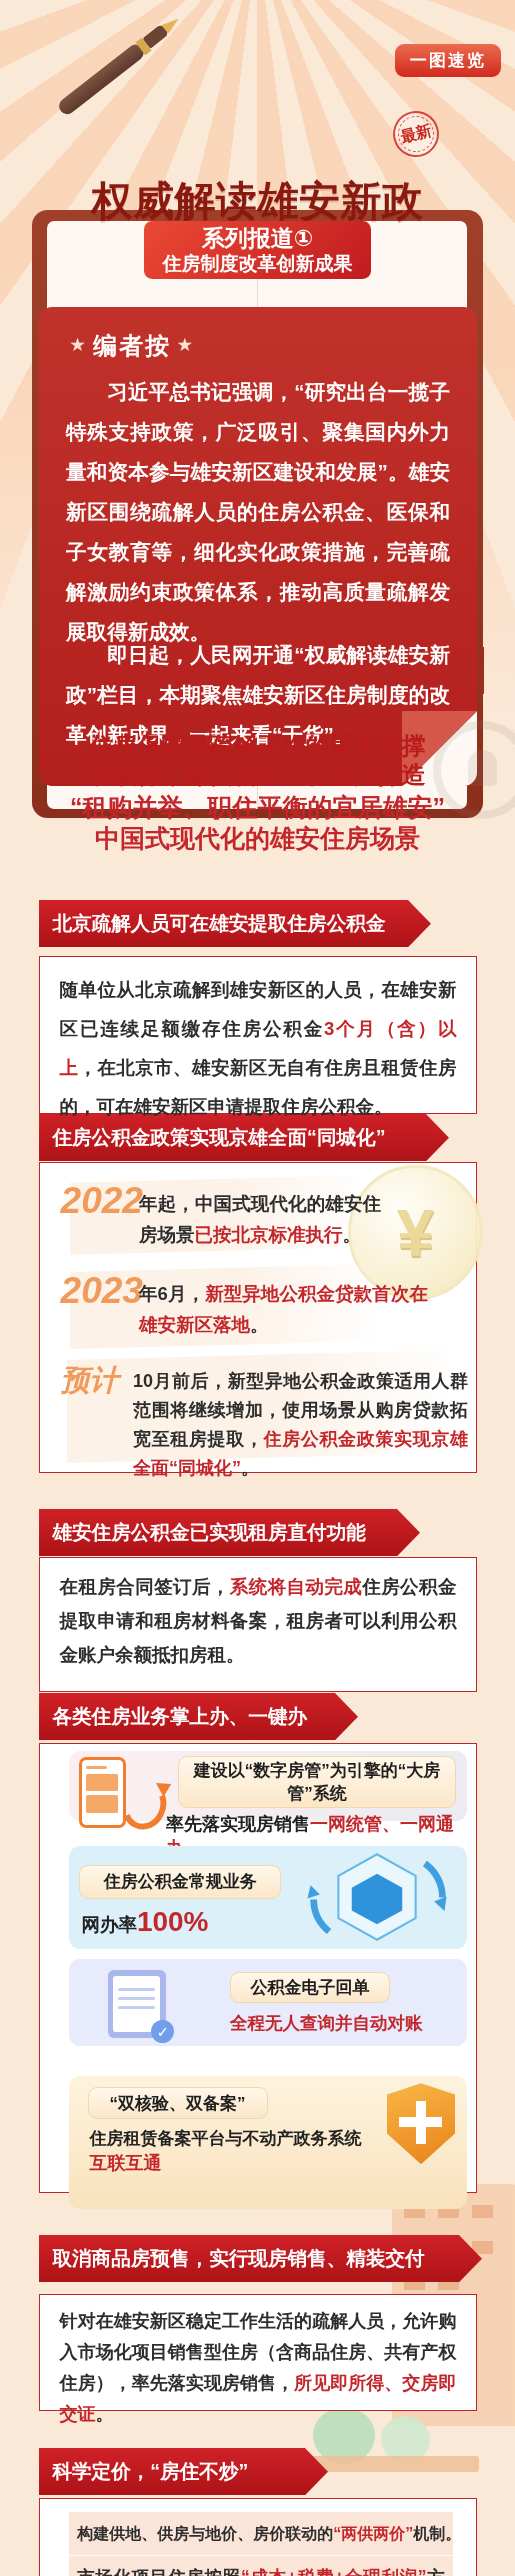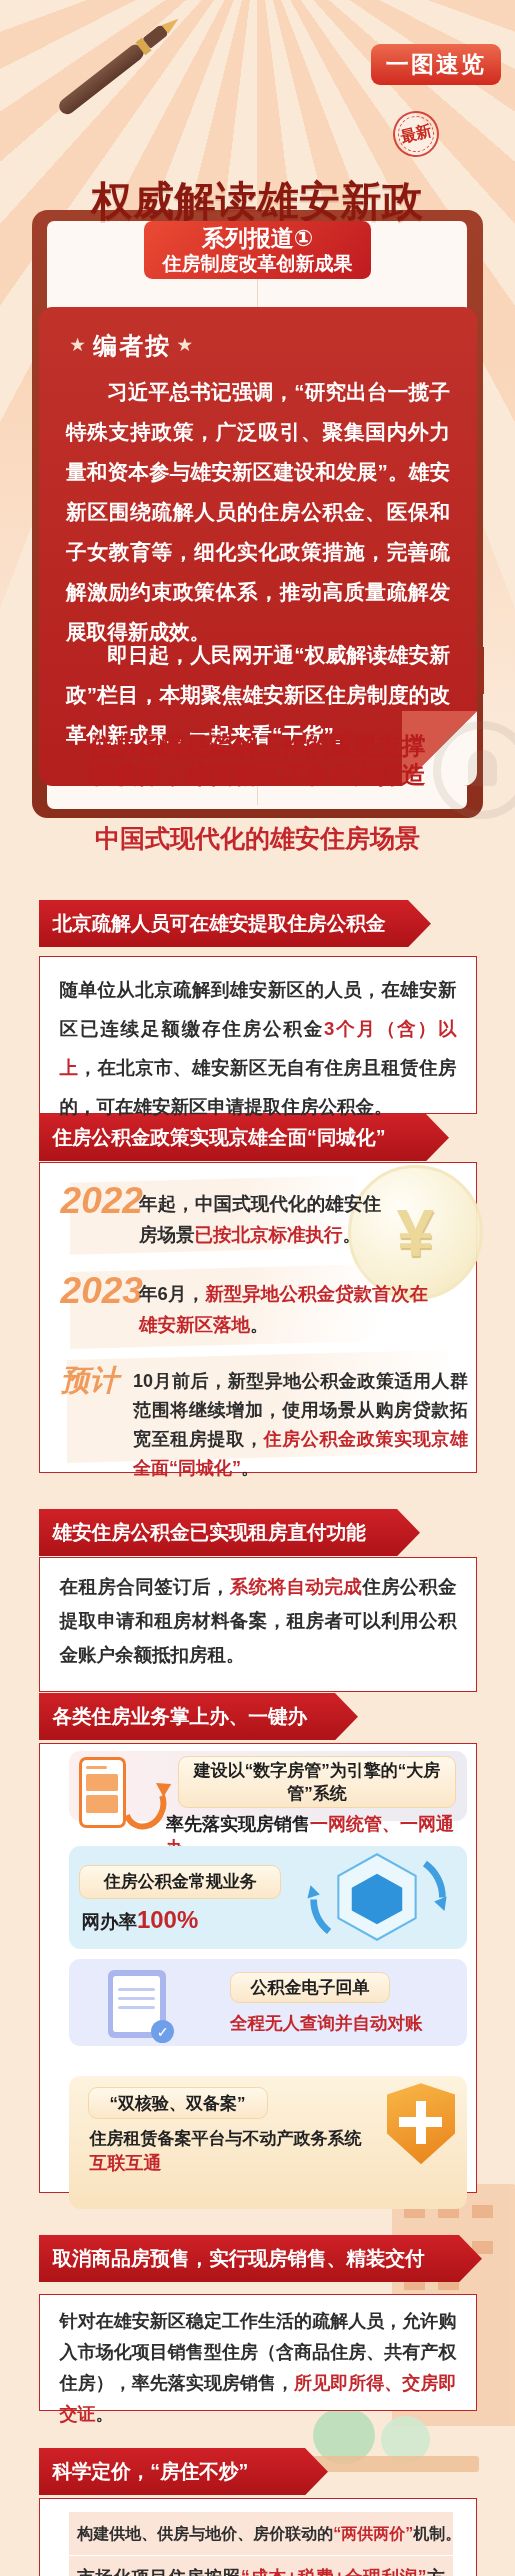--- a/index.html
+++ b/index.html
@@ -9,21 +9,21 @@
     background:#fbe9d8; font-family:"Liberation Sans","DejaVu Sans",sans-serif;
   }
   
   .rays { position:absolute; top:0; left:0; width:515px; height:773px;
     background:repeating-conic-gradient(from -100deg at 50% -62px,
       rgba(255,255,255,.0) 0deg 7deg, rgba(246,178,128,.35) 7deg 14deg); }
   .rays-fade { position:absolute; top:0; left:0; width:515px; height:804px;
     background:linear-gradient(180deg, rgba(251,233,216,0) 45%, #fbe9d8 92%); }
   .badge { position:absolute; top:44px; right:14.4px; padding:5.2px 14.4px;
     background:linear-gradient(180deg,#ec6a4e,#d02a1e); border-radius:9px;
-    color:#fff; font-size:23px; font-weight:900; letter-spacing:2.1px;text-align:right; }
+    color:#fff; font-size:17px; font-weight:900; letter-spacing:2.1px;text-align:right; }
   .book-cover { position:absolute; left:32px; top:210px; width:451px; height:608px;
     background:linear-gradient(180deg,#a0402a,#8c2e1c); border-radius:15.5px; }
   .book-pages { position:absolute; left:47px; top:221px; width:420px; height:588px;
     background:#fdf8f3; border-radius:7.2px; }
   .book-crease { position:absolute; left:257px; top:223px; width:1px; height:582px; background:#ecd8c8; }
   .book-tab { position:absolute; left:432px; top:647px; width:52px; height:47px;
     background:#99301d; border-radius:10.3px 0 0 10.3px; }
   .book-tab .hole { position:absolute; left:14.4px; top:13.4px; width:20.6px; height:20.6px;
     border-radius:50%; background:#fbe9d8; }
   .pen { position:absolute; left:61px; top:101px; width:149px; height:20.6px;
@@ -164,20 +164,21 @@
     </div>
     <p class="ed-p" style="top:65px;">习近平总书记强调，“研究出台一揽子特殊支持政策，广泛吸引、聚集国内外力量和资本参与雄安新区建设和发展”。雄安新区围绕疏解人员的住房公积金、医保和子女教育等，细化实化政策措施，完善疏解激励约束政策体系，推动高质量疏解发展取得新成效。</p>
     <p class="ed-p" style="top:328px;">即日起，人民网开通“权威解读雄安新政”栏目，本期聚焦雄安新区住房制度的改革创新成果，一起来看“干货”。</p>
   </div>
 
   <div class="bulb-deco">
       <span class="b"></span>
     </div>
   <div class="intro-black" style="top:730px;">住房保障是疏解工作的重要支撑</div>
   <div class="intro-black" style="top:759px;">和载体，雄安新区正在全力打造</div>
+  <div class="intro-red" style="top:791px;">“租购并举、职住平衡的宜居雄安”</div>
   <div class="intro-red" style="top:822px;">中国式现代化的雄安住房场景</div>
 
   <div class="ribbon" style="top:900px;width:392px;"><span>北京疏解人员可在雄安提取住房公积金</span></div>
   <div class="wbox z1" style="top:956px;height:158px;">
     <p class="btxt p1856"><span>随单位从北京疏解到雄安新区的人员，在雄安新区已连续足额缴存住房公积金</span><span class="em">3个月（含）以上</span><span>，在北京市、雄安新区无自有住房且租赁住房的，可在雄安新区申请提取住房公积金。</span></p>
   </div>
 
   <div class="ribbon" style="top:1114px;width:410px;"><span>住房公积金政策实现京雄全面“同城化”</span></div>
   <div class="wbox z1" style="top:1162px;height:311px;">
     <div class="coin">
@@ -210,21 +211,21 @@
       </div>
       <div class="curve-arrow">
           <span class="head"></span>
         </div>
       <div class="bub" style="left:109px;top:5.2px;width:278px;height:52px;font-size:17px;line-height:23px;padding:3.1px 7.2px;">建设以“数字房管”为引擎的“大房管”系统</div>
       <div style="position:absolute;left:97px;top:61px;font-size:18px;font-weight:700;color:#222;"><span>率先落实现房销售</span><span class="em" style="font-weight:900;">一网统管、一网通办</span></div>
     </div>
 
     <div class="card" style="top:102px;height:103px;background:#dcf0f9;">
       <div class="bub" style="left:10.3px;top:18.5px;width:202px;height:34px;font-size:17px;">住房公积金常规业务</div>
-      <div style="position:absolute;left:12.4px;top:60px;font-size:18.5px;font-weight:700;color:#222;"><span>网办率</span><span class="em" style="font-size:24px;font-weight:900;">100%</span></div>
+      <div style="position:absolute;left:12.4px;top:60px;font-size:18.5px;font-weight:700;color:#222;"><span>网办率</span><span class="em" style="font-size:28px;font-weight:900;">100%</span></div>
       <svg style="position:absolute;left:223px;top:3.1px;" width="170" height="97" viewBox="0 0 330 188">
         <polygon points="165,10 240,52 240,134 165,176 90,134 90,52" fill="#eaf7fd" stroke="#66b8ea" stroke-width="4"></polygon>
         <polygon points="165,48 214,75 214,119 165,146 116,119 116,75" fill="#2f93dc"></polygon>
         <path d="M258,28 a80,80 0 0 1 34,66" stroke="#3f9fe0" stroke-width="13" fill="none"></path>
         <polygon points="300,92 276,102 296,120" fill="#3f9fe0"></polygon>
         <path d="M72,160 a80,80 0 0 1 -30,-62" stroke="#3f9fe0" stroke-width="13" fill="none"></path>
         <polygon points="30,96 54,88 36,70" fill="#3f9fe0"></polygon>
       </svg>
     </div>
 

